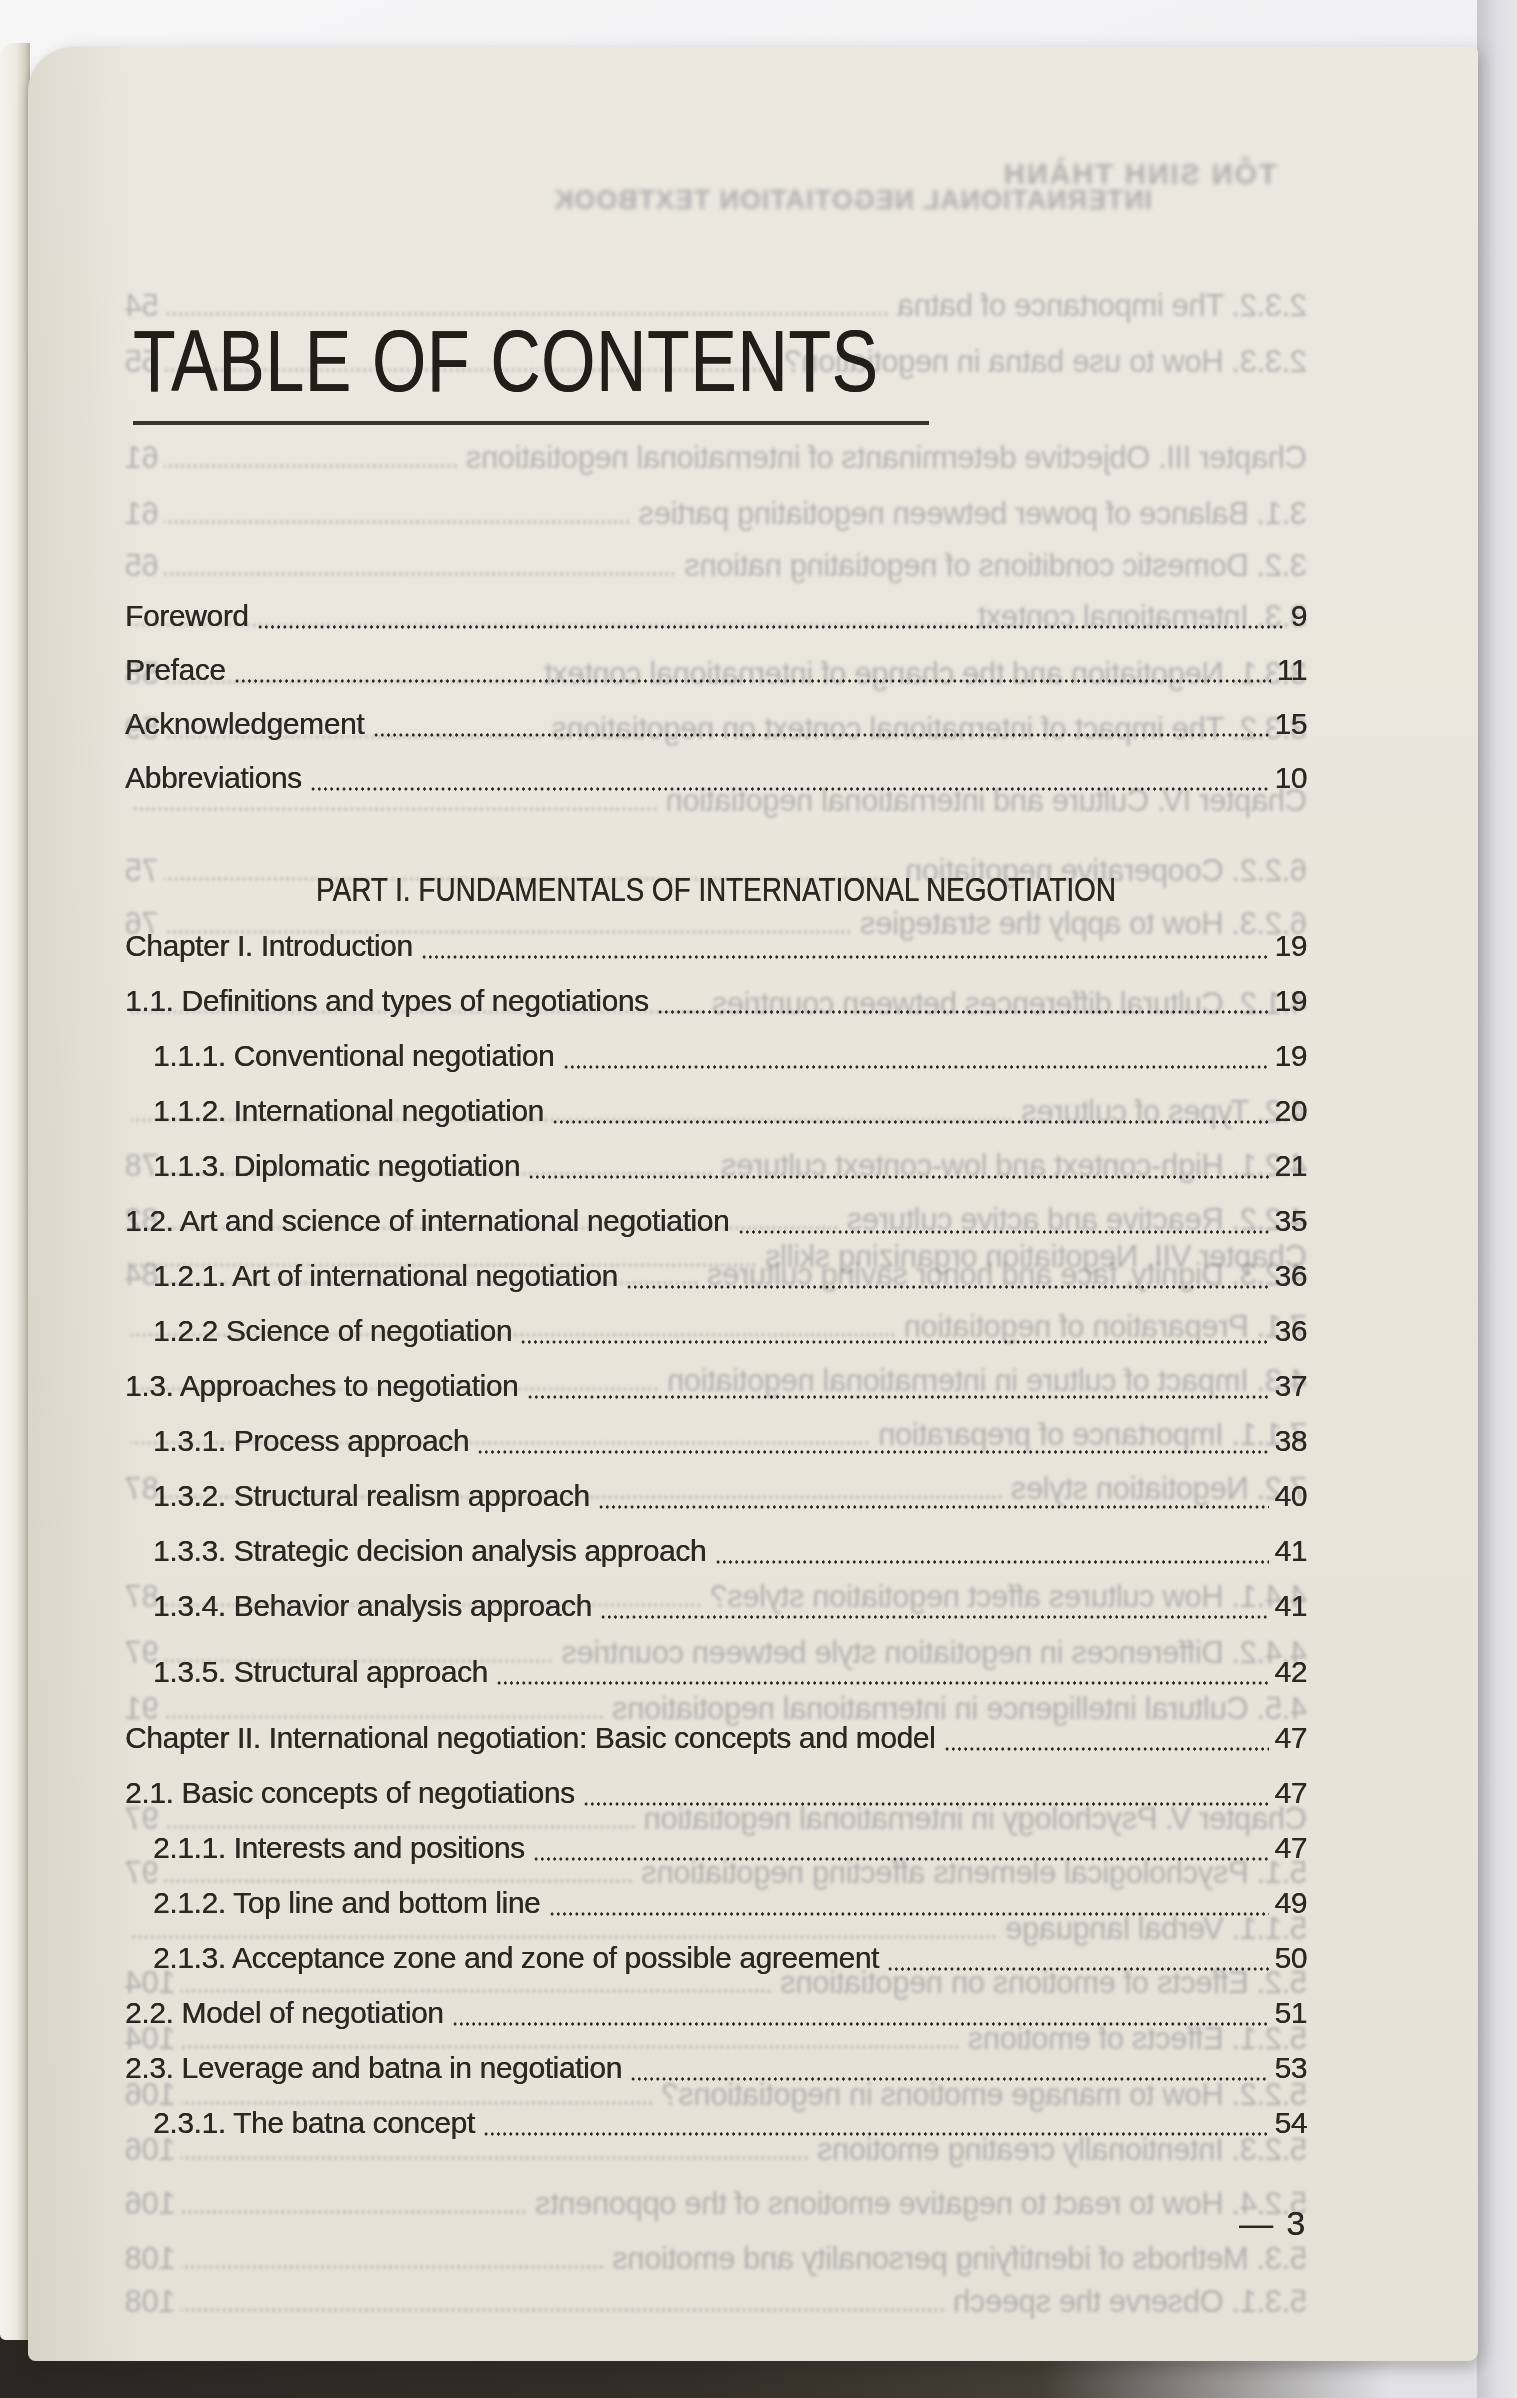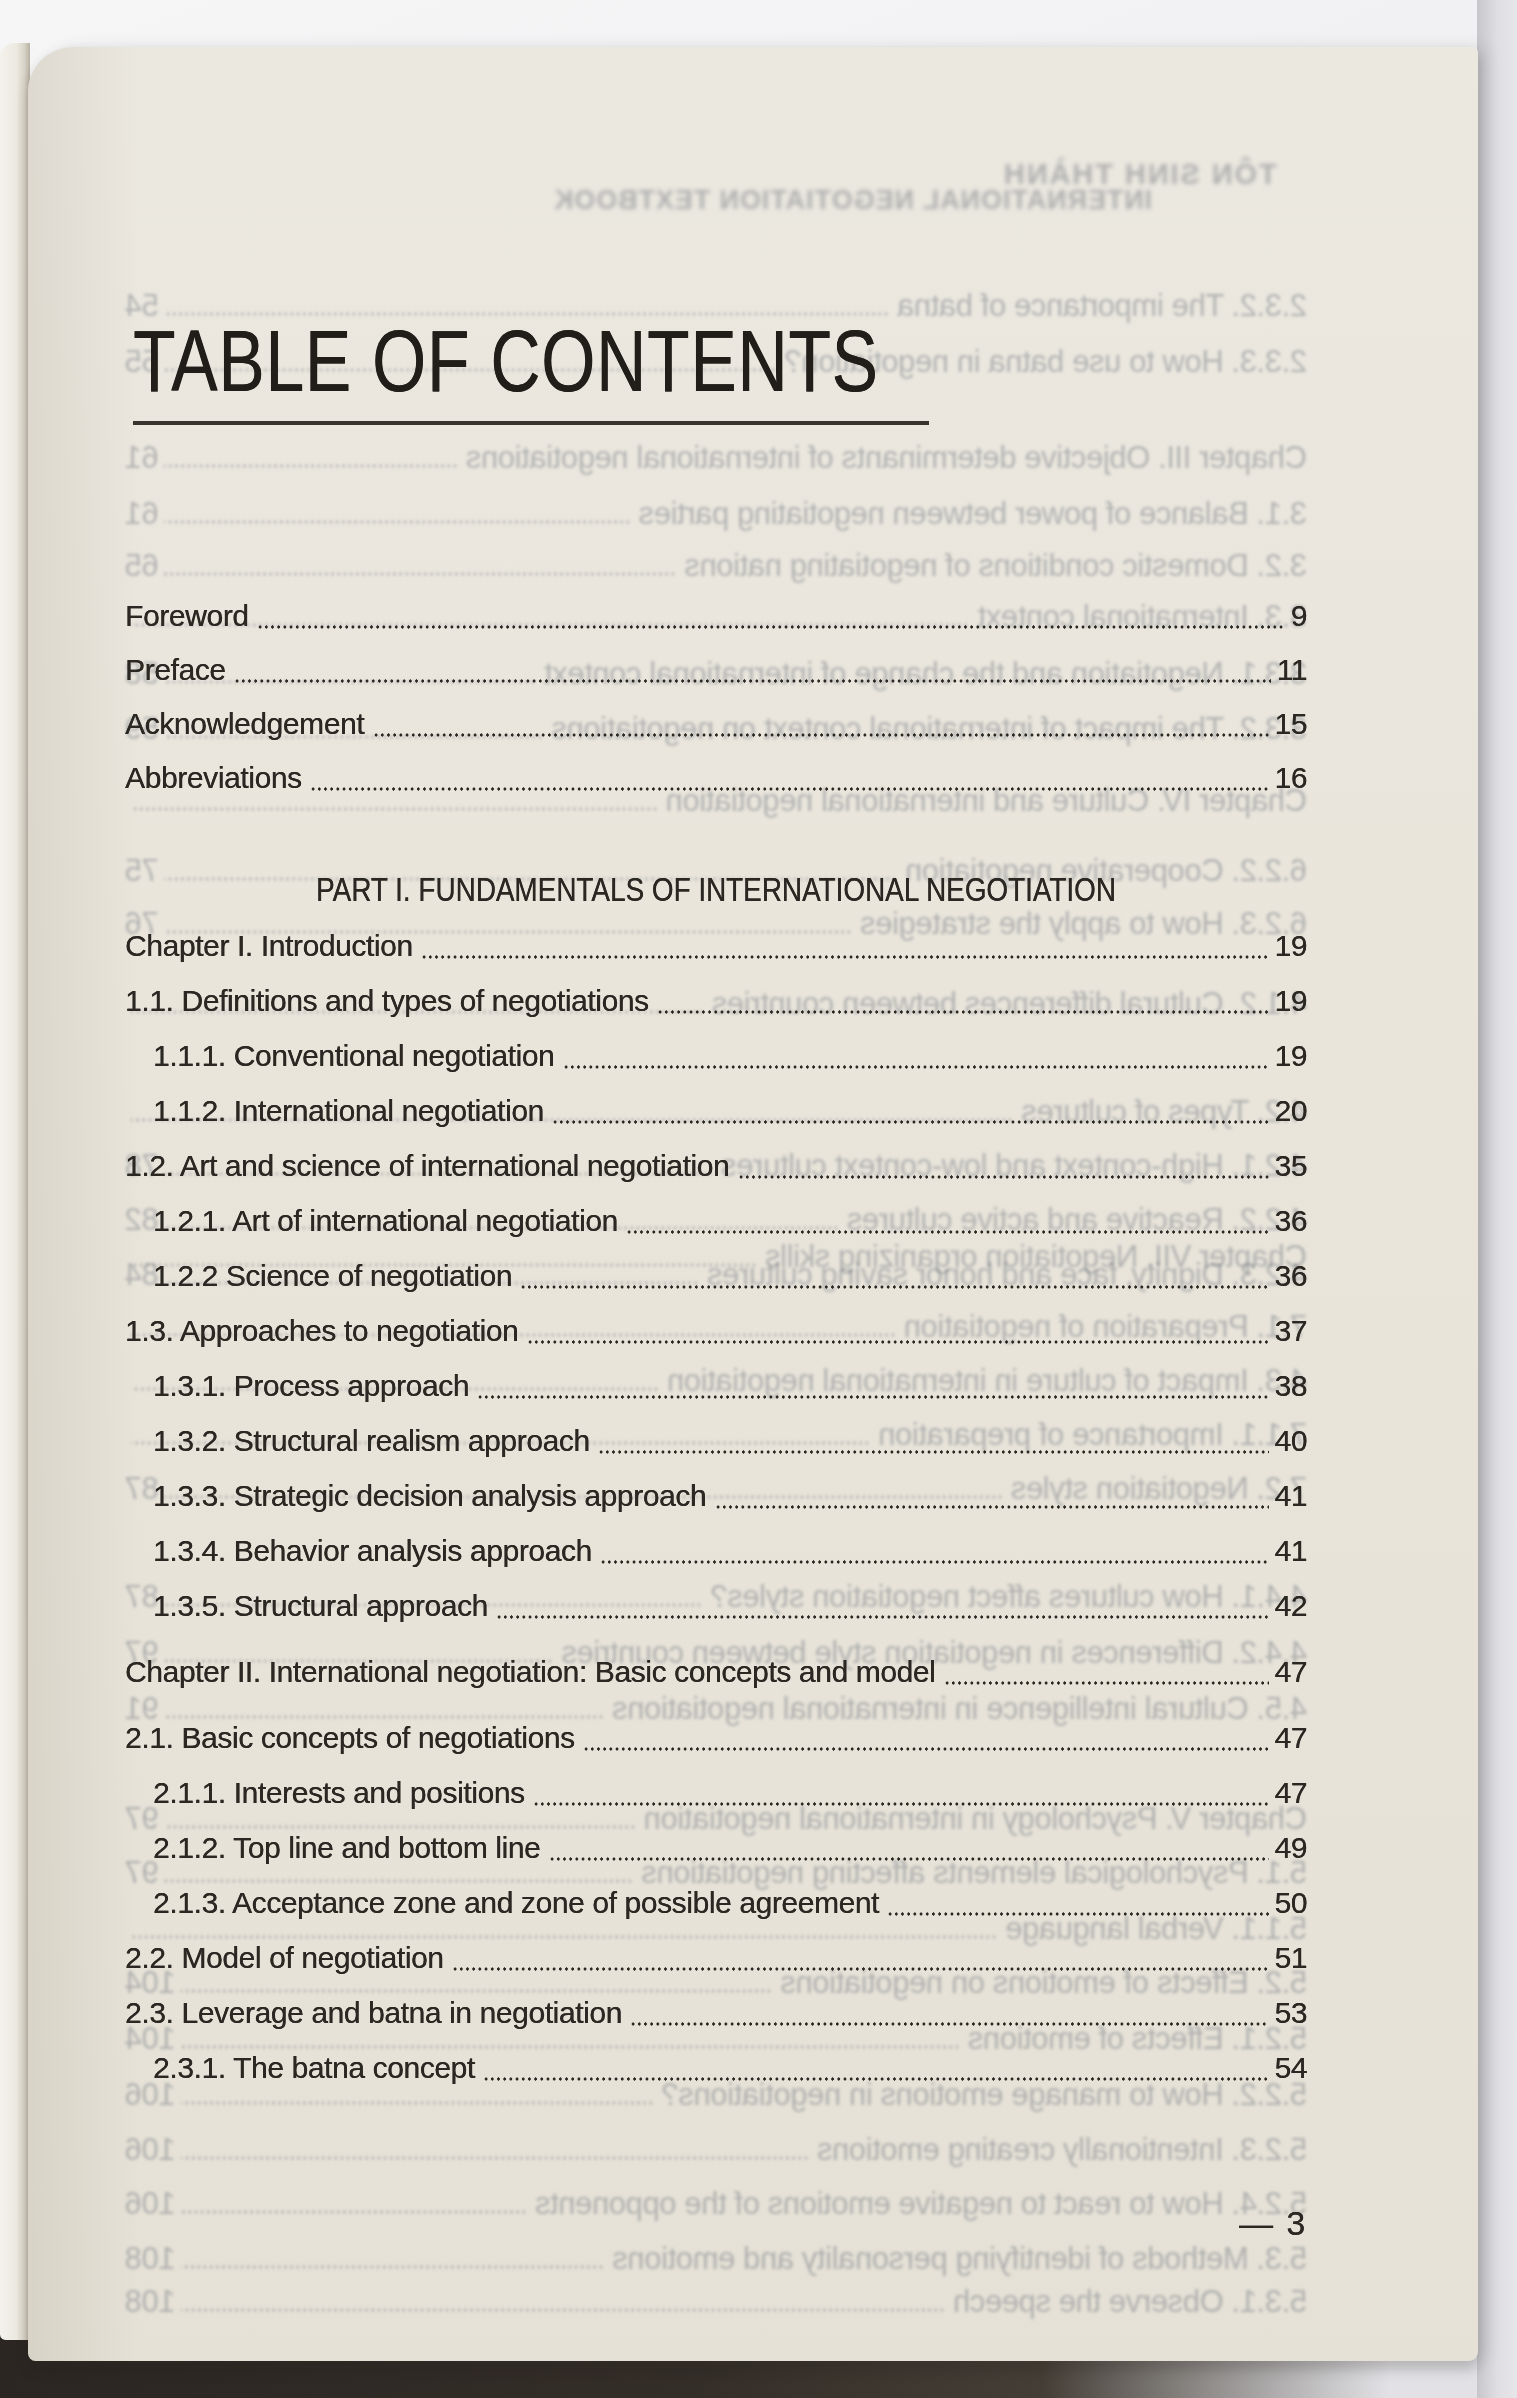--- a/index.html
+++ b/index.html
@@ -265,21 +265,21 @@
         <span class="num">11</span>
       </div>
       <div class="row">
         <span class="lbl">Acknowledgement</span>
         <span class="leader"></span>
         <span class="num">15</span>
       </div>
       <div class="row">
         <span class="lbl">Abbreviations</span>
         <span class="leader"></span>
-        <span class="num">16</span>
+        <span class="num">10</span>
       </div>
     </div>
 
   <div class="part-heading">PART I. FUNDAMENTALS OF INTERNATIONAL NEGOTIATION</div>
 
   <div class="toc-flow">
 
   <div class="row">
         <span class="lbl">Chapter I. Introduction</span>
         <span class="leader"></span>
@@ -293,20 +293,25 @@
       <div class="row lvl1">
         <span class="lbl">1.1.1. Conventional negotiation</span>
         <span class="leader"></span>
         <span class="num">19</span>
       </div>
       <div class="row lvl1">
         <span class="lbl">1.1.2. International negotiation</span>
         <span class="leader"></span>
         <span class="num">20</span>
       </div>
+      <div class="row lvl1">
+        <span class="lbl">1.1.3. Diplomatic negotiation</span>
+        <span class="leader"></span>
+        <span class="num">21</span>
+      </div>
       <div class="row">
         <span class="lbl">1.2. Art and science of international negotiation</span>
         <span class="leader"></span>
         <span class="num">35</span>
       </div>
       <div class="row lvl1">
         <span class="lbl">1.2.1. Art of international negotiation</span>
         <span class="leader"></span>
         <span class="num">36</span>
       </div>

